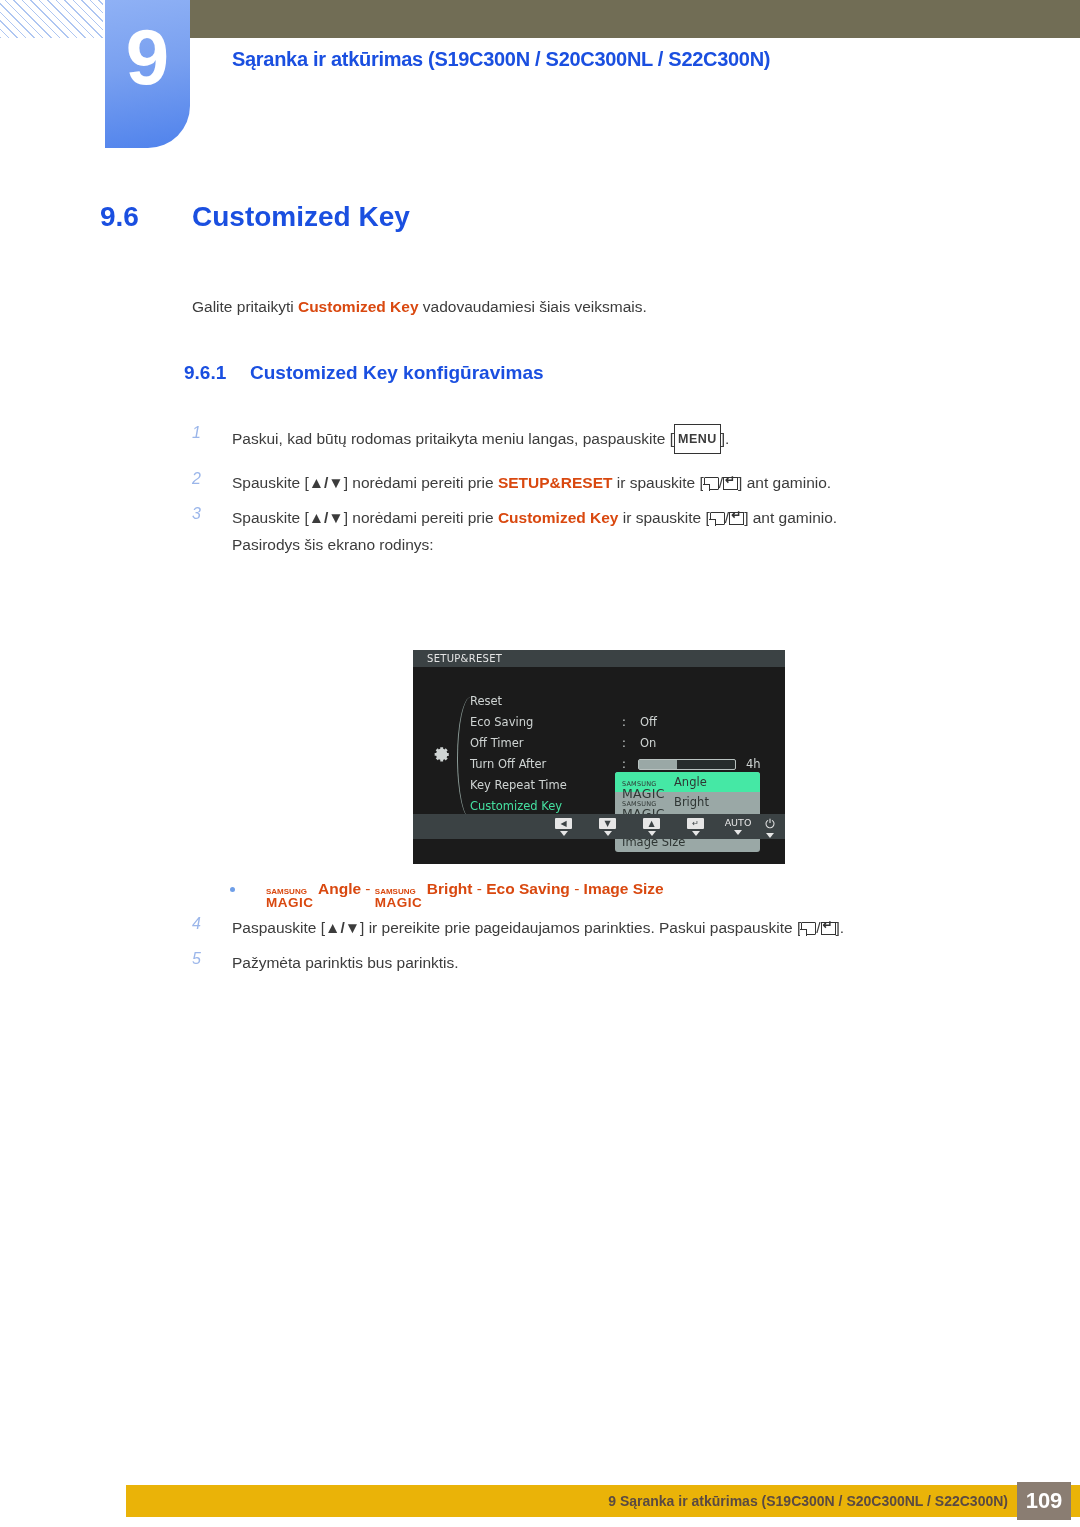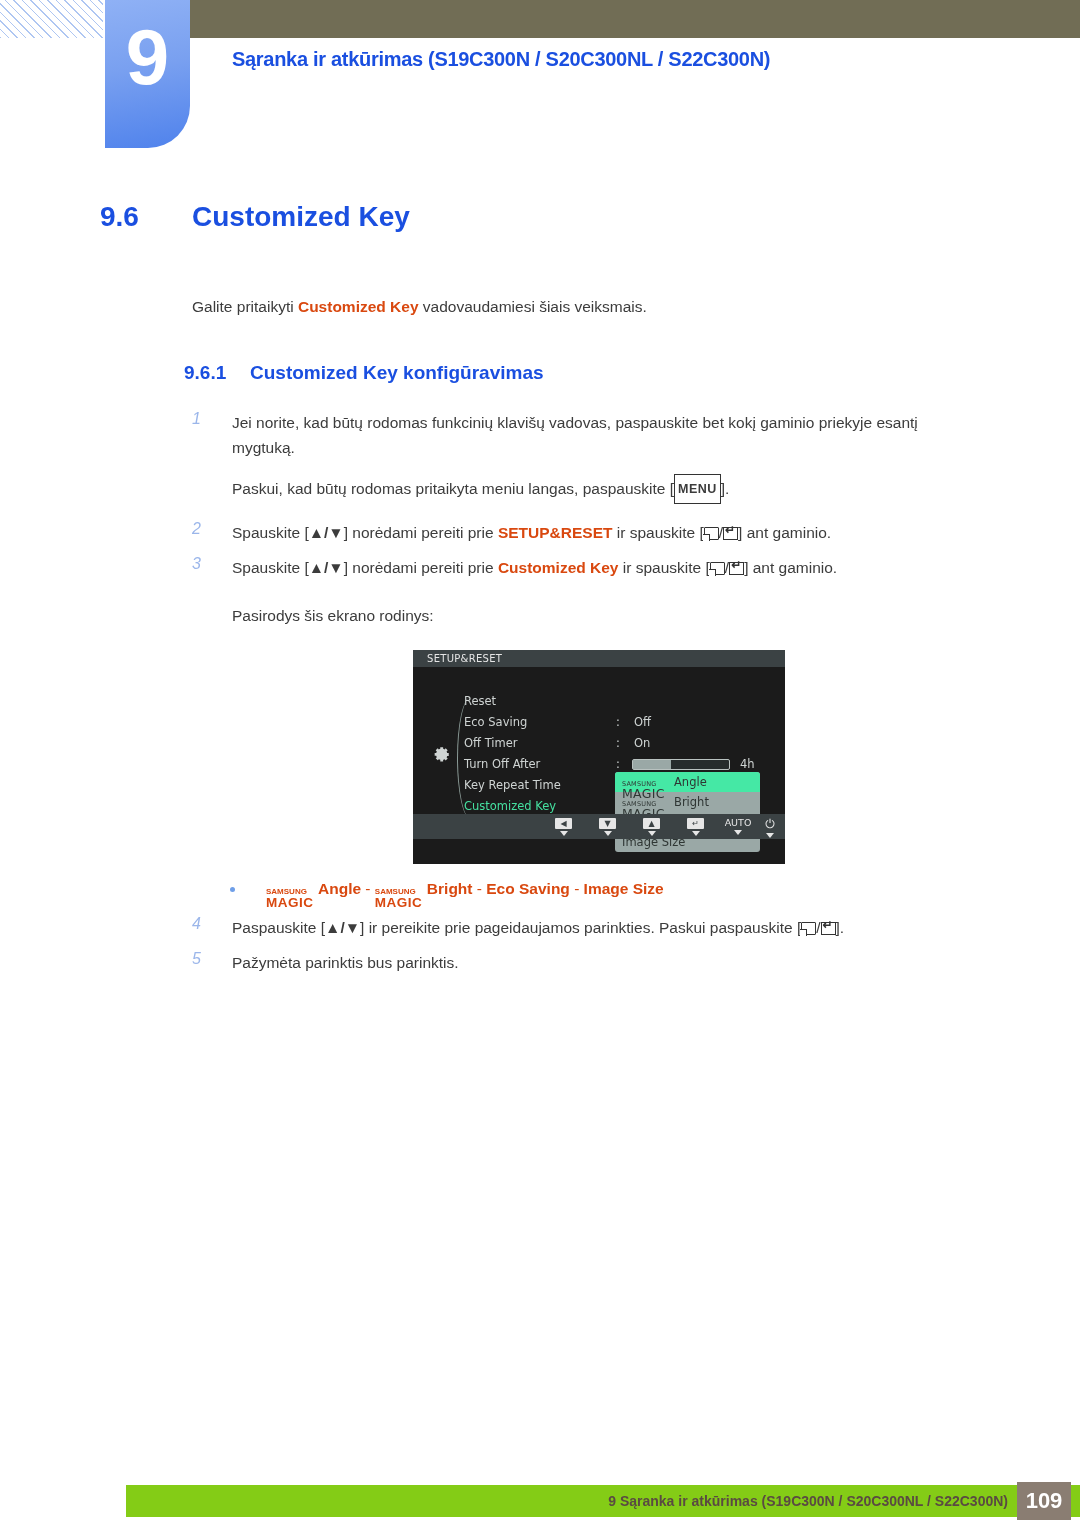--- a/index.html
+++ b/index.html
@@ -116,21 +116,21 @@
   .osd-gear {
     position: absolute; left: 20px; top: 78px;
     width: 18px; height: 18px;
   }
   .osd-arc {
     position: absolute; left: 44px; top: 30px;
     width: 22px; height: 122px;
     border-left: 1.4px solid #8a9a96;
     border-radius: 60% 0 0 60% / 50% 0 0 50%;
   }
-  .osd-items { position: absolute; left: 51px; top: 24px; }
+  .osd-items { position: absolute; left: 57px; top: 24px; }
   .osd-row { height: 21px; line-height: 21px; font-size: 11.5px; color: #cfd4d3; position: relative; }
   .osd-row.green { color: #45e0a0; }
   .osd-colon {
     position: absolute; left: 152px; top: 0; color: #cfd4d3; font-size: 11.5px;
   }
   .osd-val {
     position: absolute; left: 170px; top: 0; color: #cfd4d3; font-size: 11.5px;
   }
   .osd-slider {
     position: absolute; left: 168px; top: 5px;
@@ -214,21 +214,21 @@
   .dash { color: #d9480f; font-weight: normal; }
 
   .steps2 {
     position: absolute; left: 192px; top: 915px; width: 790px;
     font-size: 15.5px; color: #3c3c3c;
   }
 
   
   .footer {
     position: absolute; left: 105px; top: 1485px; right: 0; height: 32px;
-    background: #84cc16;
+    background: #eab308;
     margin-left: 21px;
   }
   .footer-txt {
     position: absolute; right: 72px; top: 0; height: 32px; line-height: 32px;
     font-size: 14px; font-weight: bold; color: #5a4a42;
   }
   .footer-page {
     position: absolute; right: 9px; top: -3px;
     width: 54px; height: 38px; background: #8a7d72;
     color: #ffffff; font-size: 22px; font-weight: bold;
@@ -254,39 +254,38 @@
 </div>
 
 <div class="sec-h2">
   <span class="num">9.6.1</span><span>Customized Key konfigūravimas</span>
 </div>
 
 <div class="steps">
 
   <div class="step">
     <span class="step-num">1</span>
-    <div class="step-line">Jei norite, kad būtų rodomas funkcinių klavišų vadovas, paspauskite bet kokį gaminio priekyje esantį mygtuką.</div>
     <div class="step-sub">
       <span>Paskui, kad būtų rodomas pritaikyta meniu langas, paspauskite [</span><span class="keybox">MENU</span><span>].</span>
     </div>
   </div>
 
   <div class="step" style="margin-top:16px">
     <span class="step-num">2</span>
     <div class="step-line">
       <span>Spauskite [</span><span class="arrows">▲/▼</span><span>] norėdami pereiti prie </span><span class="hl">SETUP&amp;RESET</span><span> ir spauskite [</span><span class="glyph sq"></span><span>/</span><span class="glyph ent"></span><span>] ant gaminio.</span>
     </div>
   </div>
 
   <div class="step" style="margin-top:10px">
     <span class="step-num">3</span>
     <div class="step-line">
       <span>Spauskite [</span><span class="arrows">▲/▼</span><span>] norėdami pereiti prie </span><span class="hl">Customized Key</span><span> ir spauskite [</span><span class="glyph sq"></span><span>/</span><span class="glyph ent"></span><span>] ant gaminio.</span>
     </div>
-    <div class="step-sub" style="margin-top:23px">Pasirodys šis ekrano rodinys:</div>
+    <div class="step-sub" style="margin-top:2px">Pasirodys šis ekrano rodinys:</div>
   </div>
 
 </div>
 
 <div class="osd">
   <div class="osd-title">SETUP&amp;RESET</div>
   <div class="osd-body">
 
     <svg class="osd-gear" viewBox="0 0 24 24">
       <path fill="#cfd4d3" d="M12 8.2a3.8 3.8 0 100 7.6 3.8 3.8 0 000-7.6zm0 5.6a1.8 1.8 0 110-3.6 1.8 1.8 0 010 3.6z"></path>

